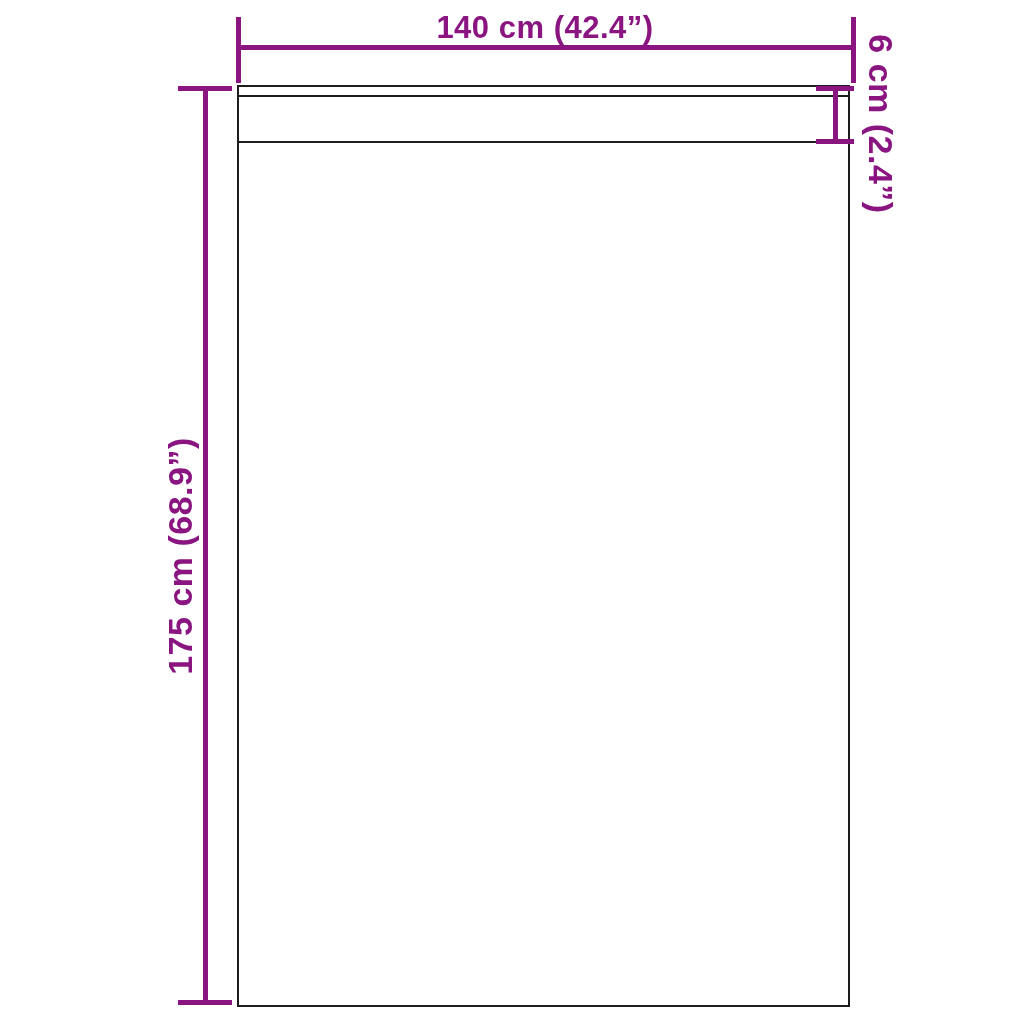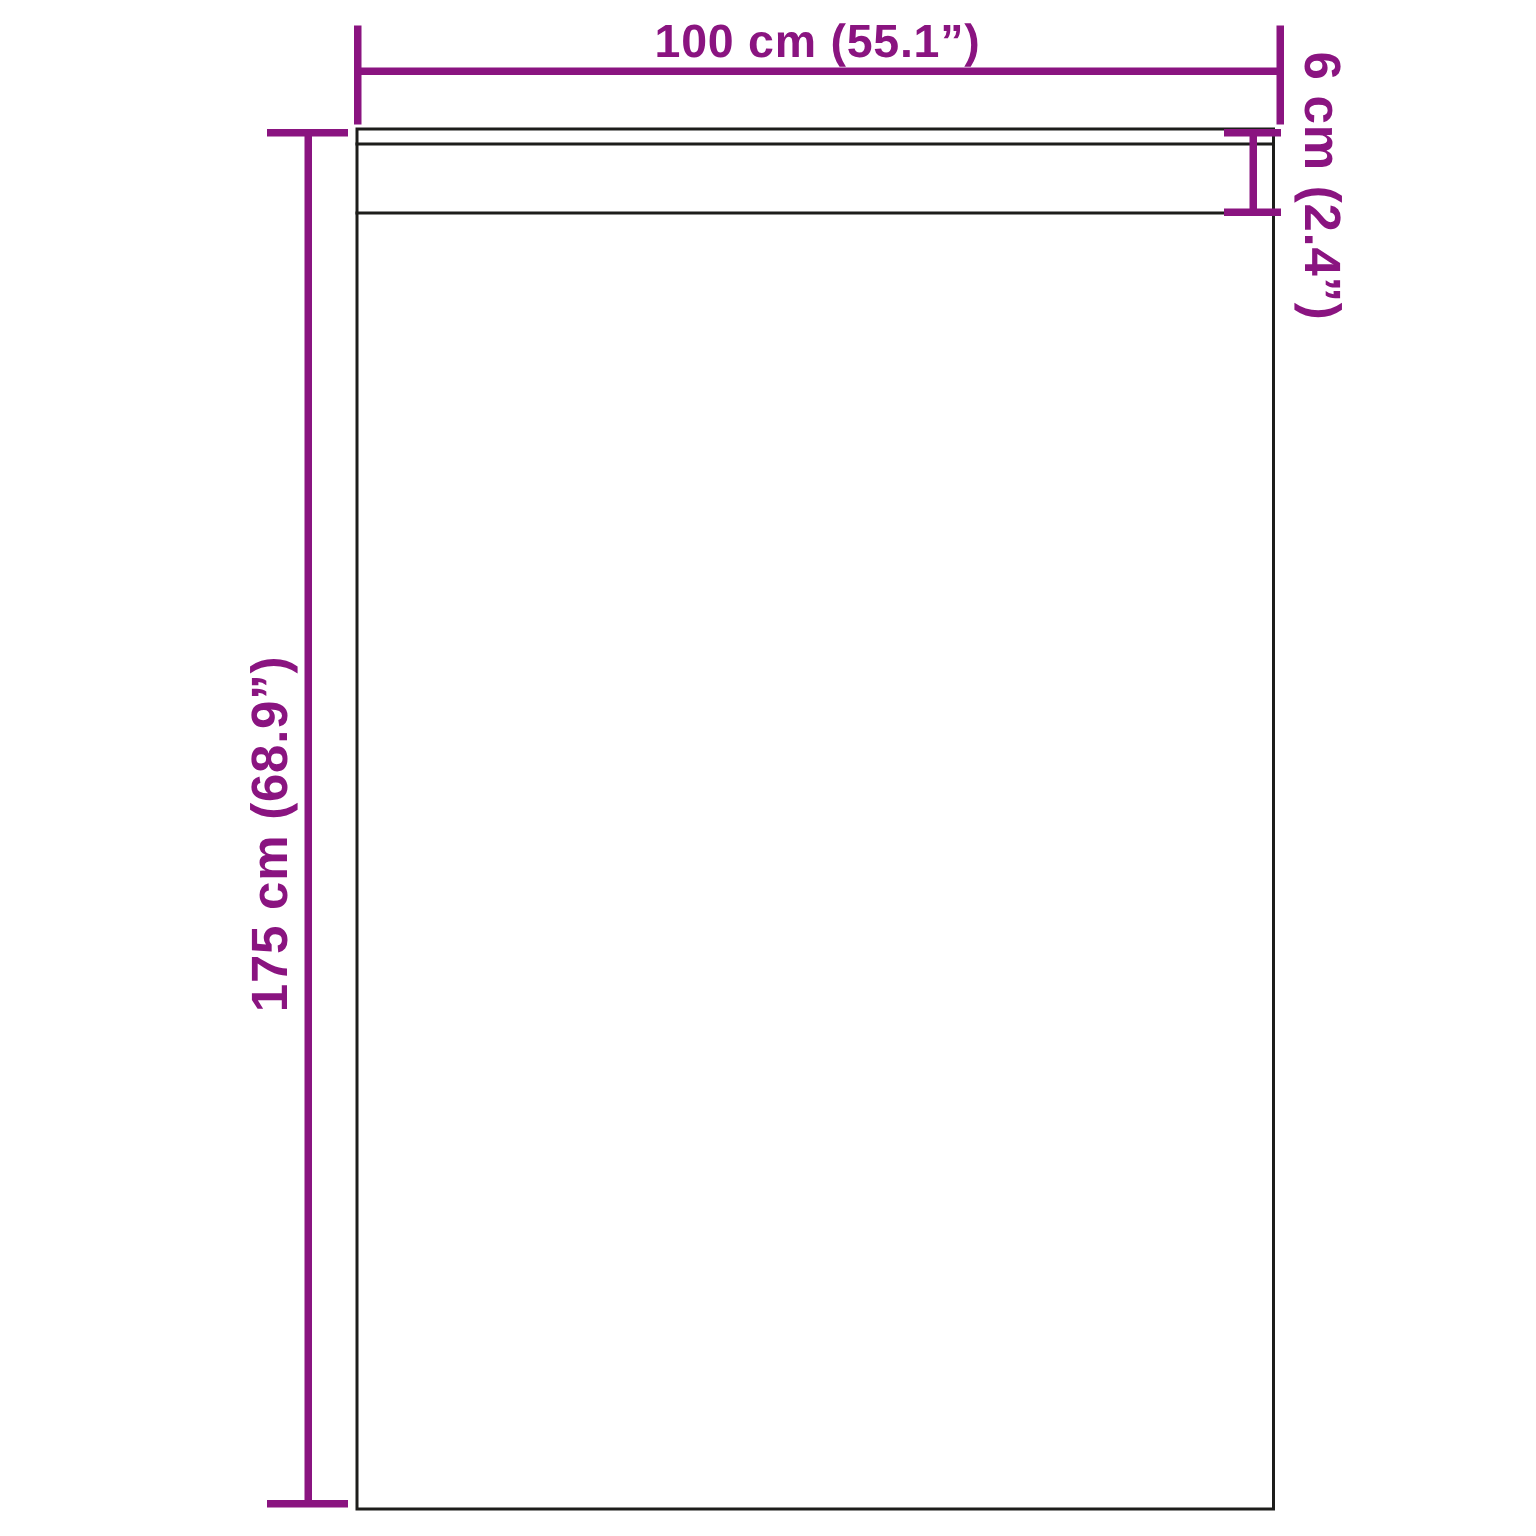--- a/index.html
+++ b/index.html
@@ -91,21 +91,21 @@
 <div class="canvas">
 
   <div class="product-outline"></div>
   <div class="seam-line seam-top"></div>
   <div class="seam-line seam-bottom"></div>
 
   <div>
     <div class="dim-part width-dim-line"></div>
     <div class="dim-part width-dim-tick-left"></div>
     <div class="dim-part width-dim-tick-right"></div>
-    <div class="dim-label width-dim-label">100 cm (55.1”)</div>
+    <div class="dim-label width-dim-label">140 cm (42.4”)</div>
   </div>
 
   <div>
     <div class="dim-part height-dim-line"></div>
     <div class="dim-part height-dim-tick-top"></div>
     <div class="dim-part height-dim-tick-bottom"></div>
     <div class="dim-label height-dim-label">175 cm (68.9”)</div>
   </div>
 
   <div>

